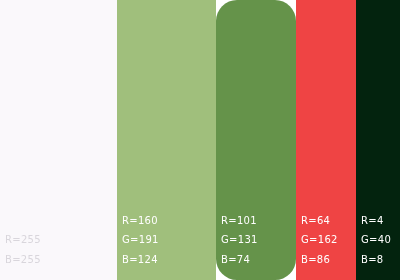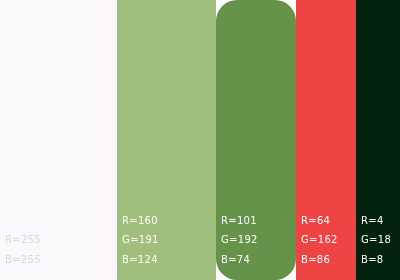--- a/index.html
+++ b/index.html
@@ -53,31 +53,31 @@
     <div class="swatch" style="background-color: rgb(160, 191, 124); width: 99px; flex: 0 0 99px;">
       <div class="swatch-labels">
         <div class="rgb-line" style="color: rgb(255, 255, 255);">R=160</div>
         <div class="rgb-line" style="color: rgb(255, 255, 255);">G=191</div>
         <div class="rgb-line" style="color: rgb(255, 255, 255);">B=124</div>
       </div>
     </div>
     <div class="swatch" style="background-color: rgb(101, 147, 74); width: 80px; flex: 0 0 80px; border-radius: 21px;">
       <div class="swatch-labels">
         <div class="rgb-line" style="color: rgb(255, 255, 255);">R=101</div>
-        <div class="rgb-line" style="color: rgb(255, 255, 255);">G=192</div>
+        <div class="rgb-line" style="color: rgb(255, 255, 255);">G=131</div>
         <div class="rgb-line" style="color: rgb(255, 255, 255);">B=74</div>
       </div>
     </div>
     <div class="swatch" style="background-color: #ef4444; width: 60px; flex: 0 0 60px;">
       <div class="swatch-labels">
         <div class="rgb-line" style="color: rgb(255, 255, 255);">R=64</div>
         <div class="rgb-line" style="color: rgb(255, 255, 255);">G=162</div>
         <div class="rgb-line" style="color: rgb(255, 255, 255);">B=86</div>
       </div>
     </div>
     <div class="swatch" style="background-color: rgb(3, 35, 14); width: 44px; flex: 0 0 44px;">
       <div class="swatch-labels">
         <div class="rgb-line" style="color: rgb(255, 255, 255);">R=4</div>
-        <div class="rgb-line" style="color: rgb(255, 255, 255);">G=18</div>
+        <div class="rgb-line" style="color: rgb(255, 255, 255);">G=40</div>
         <div class="rgb-line" style="color: rgb(255, 255, 255);">B=8</div>
       </div>
     </div>
   </div>
 
 </body></html>

